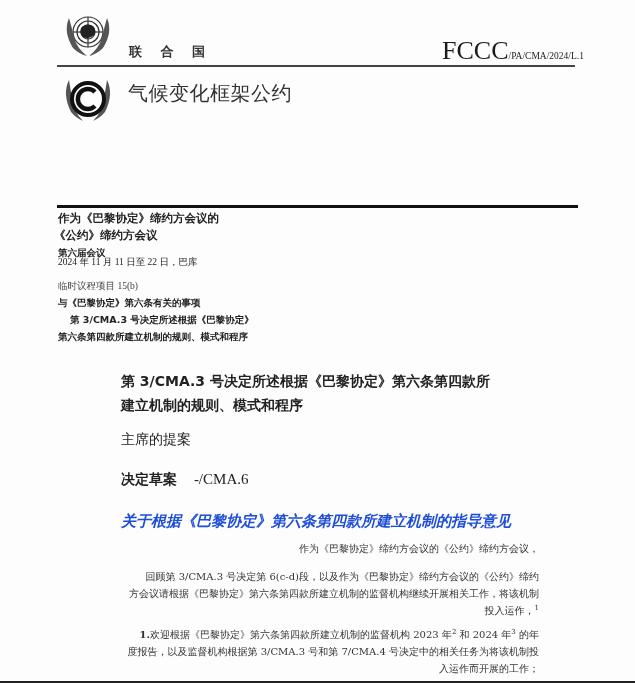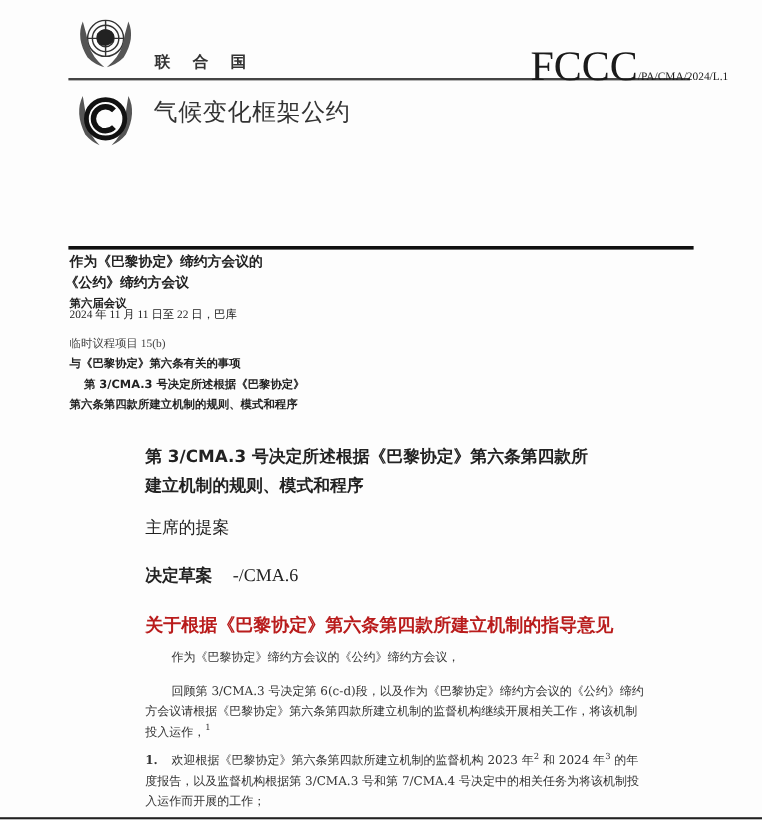--- a/index.html
+++ b/index.html
@@ -11,21 +11,21 @@
   }
   .page { position: absolute; left: 0; top: 0; width: 635px; height: 683px; padding-left: 36px; }
   .bottom-border { position: absolute; left: 0; right: 0; bottom: 0; height: 2px; background: #222; }
 
   
   .un-logo { position: absolute; left: 59px; top: 8px; width: 58px; height: 52px; }
   .un-name { position: absolute; left: 129px; top: 43px; font-size: 13px; font-weight: bold; letter-spacing: 7px;
              font-family: "DejaVu Sans", sans-serif; color: #333; }
   .rule-top { position: absolute; left: 57px; top: 65px; width: 518px; height: 2px; background: #444; }
   .symbol { position: absolute; left: 442px; top: 36px; white-space: nowrap; }
-  .symbol .big { font-family: "Liberation Serif", serif; font-size: 35px; color: #1a1a1a; }
+  .symbol .big { font-family: "Liberation Serif", serif; font-size: 26px; color: #1a1a1a; }
   .symbol .small { font-family: "Liberation Serif", serif; font-size: 9.5px; color: #1a1a1a; }
   .unfccc-logo { position: absolute; left: 59px; top: 74px; width: 58px; height: 50px; }
   .unfccc-name { position: absolute; left: 128px; top: 80px; font-size: 20px;
                  font-family: "DejaVu Sans", sans-serif; color: #333; letter-spacing: 0.5px; }
   .distr { position: absolute; left: 422px; top: 83px; font-family: "Liberation Serif", serif; font-size: 9.5px; line-height: 12px; color: #222; }
 
   .rule-thick { position: absolute; left: 57px; top: 205px; width: 521px; height: 3px; background: #111; }
 
   
   .meta { position: absolute; left: 58px; top: 210px; font-family: "DejaVu Sans", sans-serif; color: #222; }
@@ -41,24 +41,24 @@
 
   
   .h-main { position: absolute; left: 121px; top: 369px; font-size: 14px; font-weight: bold; line-height: 24px;
             font-family: "DejaVu Sans", sans-serif; color: #222; width: 420px; }
   .h-sub { position: absolute; left: 121px; top: 431px; font-size: 14px; font-weight: normal;
            font-family: "DejaVu Sans", sans-serif; color: #222; }
   .h-draft { position: absolute; left: 121px; top: 471px; font-size: 14px; font-weight: bold;
              font-family: "DejaVu Sans", sans-serif; color: #222; }
   .h-draft .latin { font-family: "Liberation Serif", serif; font-weight: normal; font-size: 15px; margin-left: 12px; }
   .h-guid { position: absolute; left: 121px; top: 512px; font-size: 15px; font-weight: bold;
-            font-family: "DejaVu Sans", sans-serif; color: #b91c1c; white-space: nowrap; }
+            font-family: "DejaVu Sans", sans-serif; color: #1d4ed8; white-space: nowrap; font-style: italic; }
 
   .para { position: absolute; left: 121px; width: 418px; font-size: 10px; line-height: 17px; color: #333;
-          font-family: "DejaVu Serif", serif; }
+          font-family: "DejaVu Serif", serif; text-align: right; }
   .p1 { top: 540px; text-indent: 22px; }
   .p2 { top: 568px; text-indent: 22px; }
   .p3 { top: 626px; }
   .para sup { font-size: 7px; vertical-align: super; line-height: 0; }
   .para .num { display: inline-block; width: 22px; font-weight: bold; }
 </style>
 </head>
 <body>
 
 <div class="page">

